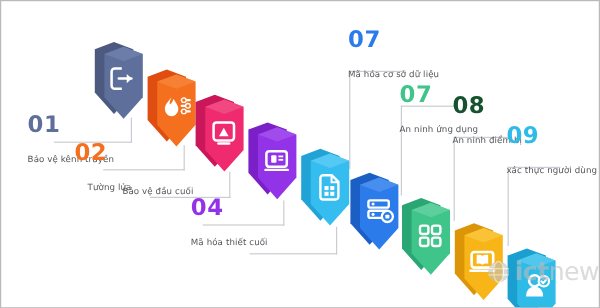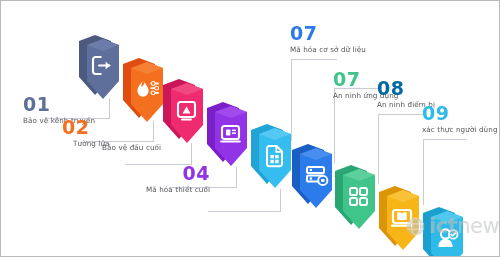--- a/index.html
+++ b/index.html
@@ -28,21 +28,21 @@
     font-size:19px;
     font-weight:700;
     letter-spacing:.5px;
     line-height:1;
     font-family:"DejaVu Sans","Liberation Sans",sans-serif;
   }
   .cap{
     font-size:7.2px;
     color:#55565a;
     line-height:1.1;
-    margin-top:3px;
+    margin-top:15px;
     letter-spacing:.1px;
   }
 
   
   .shield{position:absolute;}
   .shield svg{display:block;overflow:visible;}
 
   
   #watermark{
     position:absolute;
@@ -243,38 +243,38 @@
 
     <div class="callout" style="left:61px;top:117px;">
       <div class="num" style="color:#f4701f;">02</div>
       <div class="cap" style="padding-left:11px;">Tường lửa</div>
     </div>
 
     <div class="callout" style="left:101px;top:140px;">
       <div class="cap">Bảo vệ đầu cuối</div>
     </div>
 
-    <div class="callout" style="left:145px;top:163px;text-align:right;">
+    <div class="callout" style="left:158px;top:163px;">
       <div class="num" style="color:#9333e8;">04</div>
       <div class="cap">Mã hóa thiết cuối</div>
     </div>
 
 
     <div class="callout" style="left:289px;top:23px;">
       <div class="num" style="color:#2b7bea;">07</div>
       <div class="cap">Mã hóa cơ sở dữ liệu</div>
     </div>
 
     <div class="callout" style="left:332px;top:69px;">
       <div class="num" style="color:#3fc48a;">07</div>
       <div class="cap">An ninh ứng dụng</div>
     </div>
 
     <div class="callout" style="left:376px;top:78px;">
-      <div class="num" style="color:#0369a1;">08</div>
+      <div class="num" style="color:#14532d;">08</div>
       <div class="cap">An ninh điểm bị</div>
     </div>
 
     <div class="callout" style="left:421px;top:103px;">
       <div class="num" style="color:#2fbbe8;">09</div>
       <div class="cap">xác thực người dùng</div>
     </div>
 
     <div id="watermark" style="left:404px;top:215px;">
       <svg width="21" height="21" viewBox="0 0 24 24">

